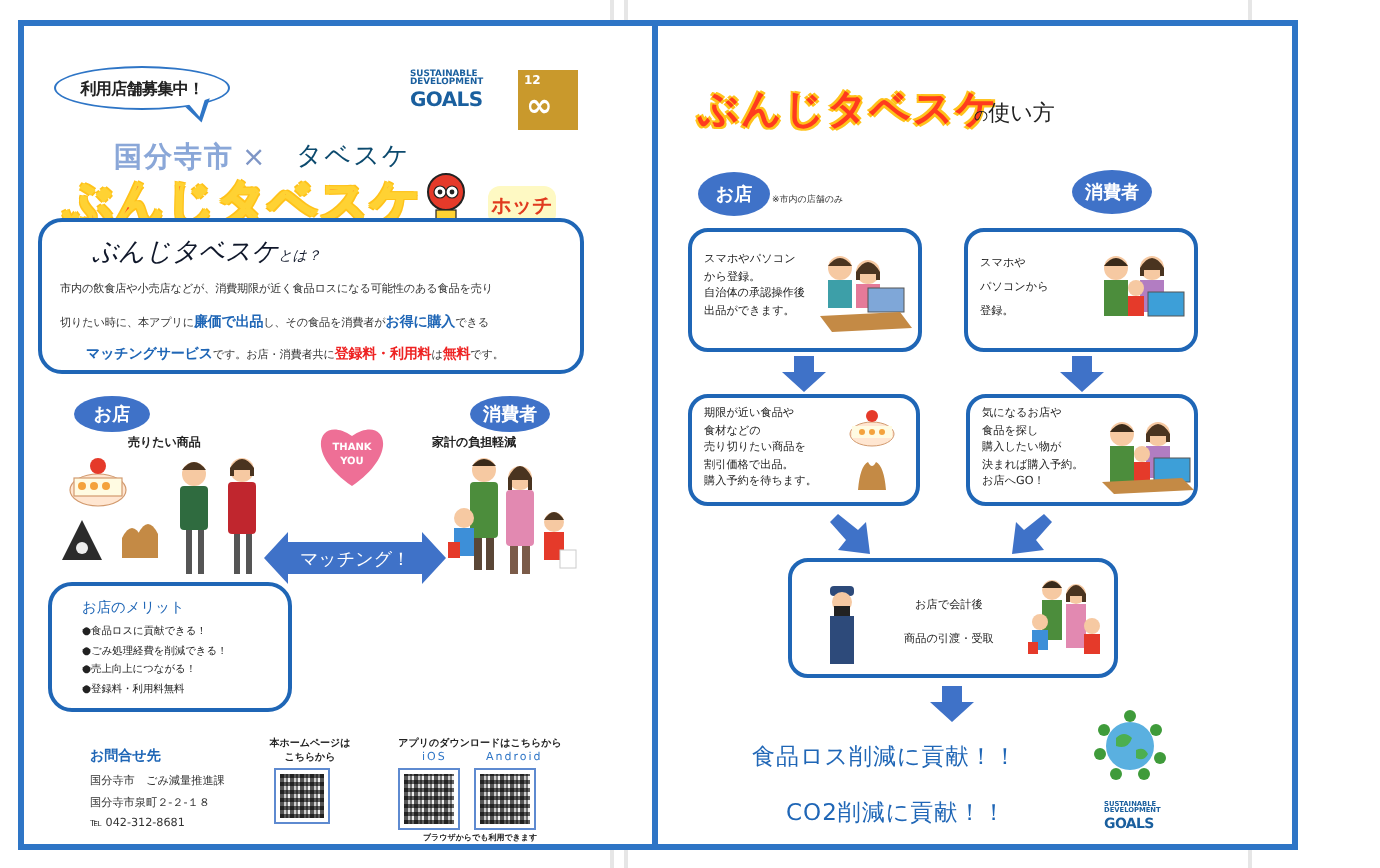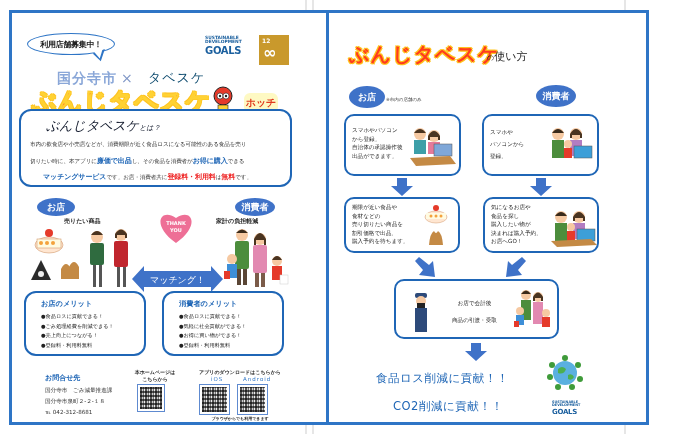--- a/index.html
+++ b/index.html
@@ -42,21 +42,21 @@
   .red-b { color: #e22; font-weight: bold; font-size: 7px; }
 
   .oval { position: absolute; border-radius: 50%; background: #3f72c8; color: #fff; font-size: 9px; display: flex; align-items: center; justify-content: center; font-weight: bold; }
 
   .caption { position: absolute; font-size: 6px; font-weight: bold; color: #222; }
 
   .heart { position: absolute; left: 145px; top: 197px; width: 38px; height: 34px; }
   .matching { position: absolute; left: 120px; top: 253px; width: 91px; height: 26px; }
 
   .merit { position: absolute; width: 122px; height: 65px; border: 2px solid #1f66b6; border-radius: 12px; background: #fff; }
-  .merit h3 { position: absolute; left: 15px; top: 6px; font-size: 7.2px; color: #1f66b6; font-weight: bold; }
+  .merit h3 { position: absolute; left: 15px; top: 6px; font-size: 7.2px; color: #1f66b6; font-weight: normal; }
   .merit ul { position: absolute; left: 15px; top: 19px; list-style: none; font-size: 5.2px; line-height: 9.5px; color: #222; }
 
   .contact-title { position: absolute; left: 33px; top: 373px; font-size: 7px; font-weight: bold; color: #1f66b6; }
   .contact-line { position: absolute; left: 33px; font-size: 5.6px; color: #333; }
   .qr-caption { position: absolute; font-size: 5px; font-weight: bold; text-align: center; color: #222; line-height: 7px; }
   .qr-os { position: absolute; font-size: 5.5px; color: #2e75c6; letter-spacing: 1px; }
   .qr { position: absolute; width: 28px; height: 28px; border: 1px solid #5e8ad0; padding: 2px; background: #fff; }
   .qr .code { width: 100%; height: 100%; background-image: repeating-linear-gradient(90deg, #555 0 2px, #ccc 2px 3px, #777 3px 4px, #eee 4px 5px), repeating-linear-gradient(0deg, #666 0 2px, transparent 2px 4px); background-blend-mode: multiply; }
 
   
@@ -190,29 +190,20 @@
 
   <div class="merit" style="left:12px; top:278px">
     <h3>お店のメリット</h3>
     <ul>
       <li>●食品ロスに貢献できる！</li>
       <li>●ごみ処理経費を削減できる！</li>
       <li>●売上向上につながる！</li>
       <li>●登録料・利用料無料</li>
     </ul>
   </div>
-  <div class="merit" style="left:150px; top:278px">
-    <h3>消費者のメリット</h3>
-    <ul>
-      <li>●食品ロスに貢献できる！</li>
-      <li>●気軽に社会貢献ができる！</li>
-      <li>●お得に買い物ができる！</li>
-      <li>●登録料・利用料無料</li>
-    </ul>
-  </div>
 
   <div class="contact-title" style="left:33px; top:360px">お問合せ先</div>
   <div class="contact-line" style="left:33px; top:374px">国分寺市　ごみ減量推進課</div>
   <div class="contact-line" style="left:33px; top:385px">国分寺市泉町２-２-１８</div>
   <div class="contact-line" style="left:33px; top:396px">℡ 042-312-8681</div>
 
   <div class="qr-caption" style="left:115px; top:356px; width:56px">
     <div>本ホームページは</div>
     <div>こちらから</div>
   </div>

